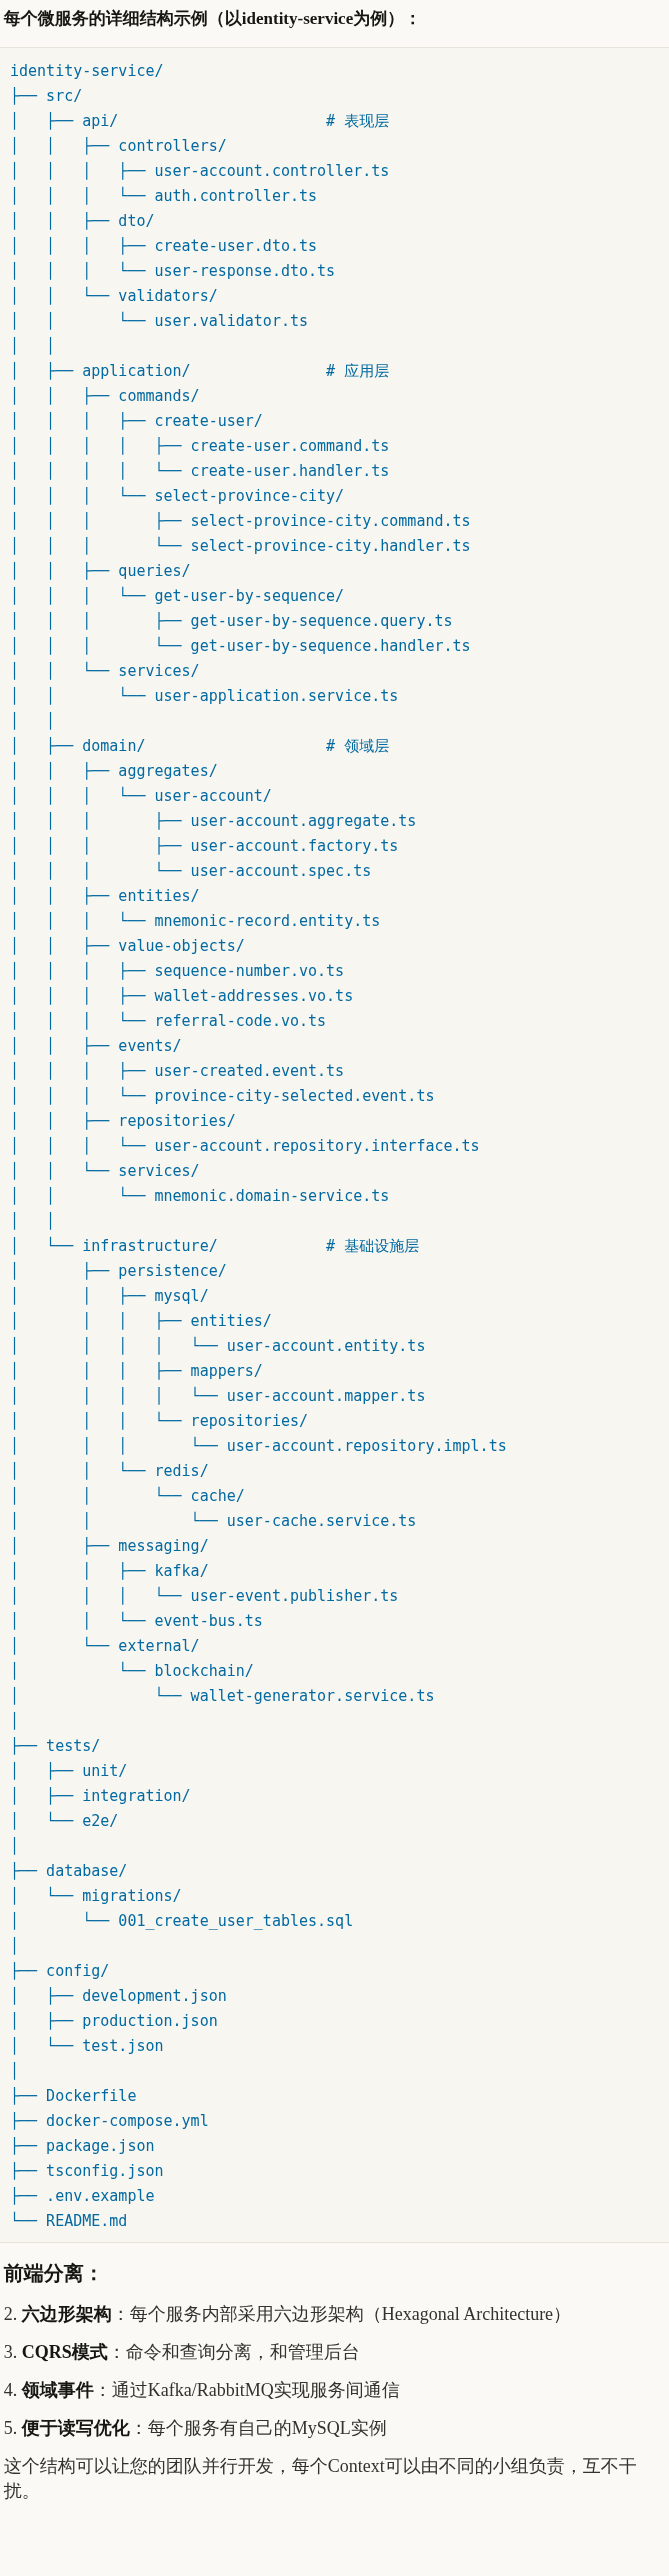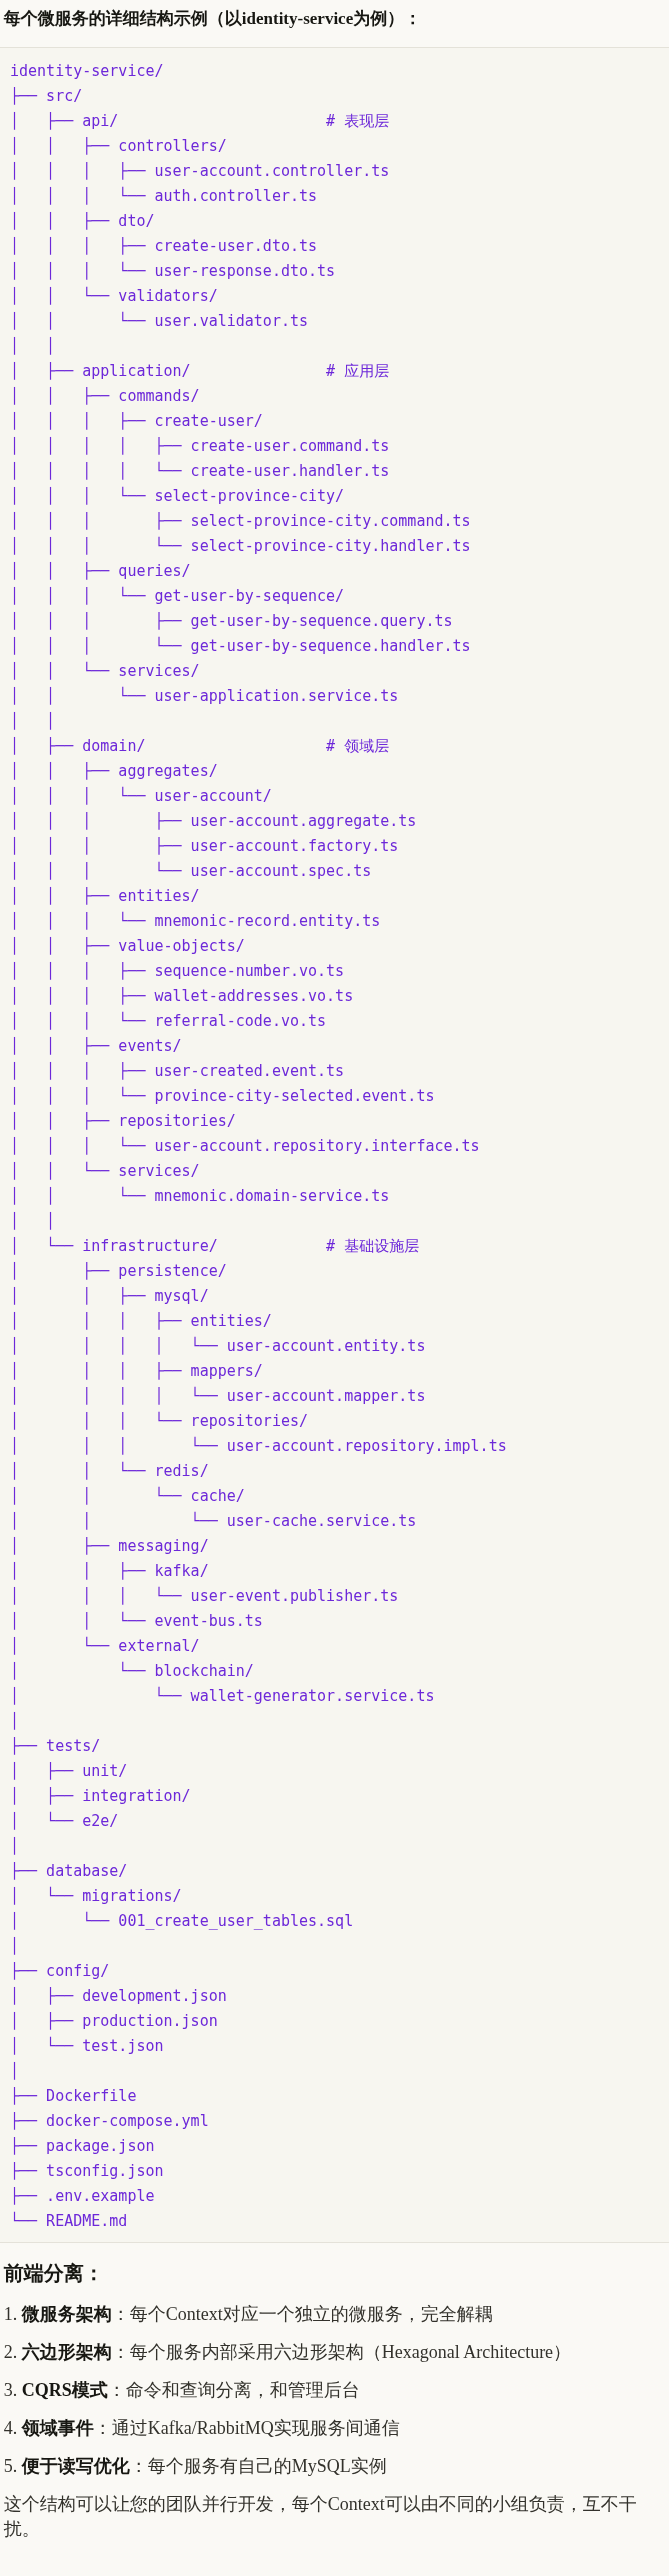--- a/index.html
+++ b/index.html
@@ -29,21 +29,21 @@
     border-top: 0.6px solid #e4e2d9;
     border-bottom: 0.6px solid #e4e2d9;
     padding: 11.3px 10px 8.1px 10px;
     box-sizing: border-box;
   }
   pre.file-tree {
     margin: 0;
     font-family: "DejaVu Sans Mono", monospace;
     font-size: 15px;
     line-height: 25px;
-    color: #6d28d9;
+    color: #0369a1;
     white-space: pre;
   }
 
   .notes-heading {
     font-size: 20px;
     font-weight: 700;
     line-height: 27.5px;
     color: #171712;
     margin: 17px 3.8px 14.4px 3.8px;
   }
@@ -155,21 +155,20 @@
 ├── Dockerfile
 ├── docker-compose.yml
 ├── package.json
 ├── tsconfig.json
 ├── .env.example
 └── README.md</pre>
   </div>
 
   <h2 class="notes-heading">前端分离：</h2>
 
-  <p class="note"><span class="num">1.</span><span class="label">微服务架构</span><span class="colon">：</span><span class="text">每个Context对应一个独立的微服务，完全解耦</span></p>
 
   <p class="note"><span class="num">2.</span><span class="label">六边形架构</span><span class="colon">：</span><span class="text">每个服务内部采用六边形架构（Hexagonal Architecture）</span></p>
 
   <p class="note"><span class="num">3.</span><span class="label">CQRS模式</span><span class="colon">：</span><span class="text">命令和查询分离，和管理后台</span></p>
 
   <p class="note"><span class="num">4.</span><span class="label">领域事件</span><span class="colon">：</span><span class="text">通过Kafka/RabbitMQ实现服务间通信</span></p>
 
   <p class="note"><span class="num">5.</span><span class="label">便于读写优化</span><span class="colon">：</span><span class="text">每个服务有自己的MySQL实例</span></p>
 
 

